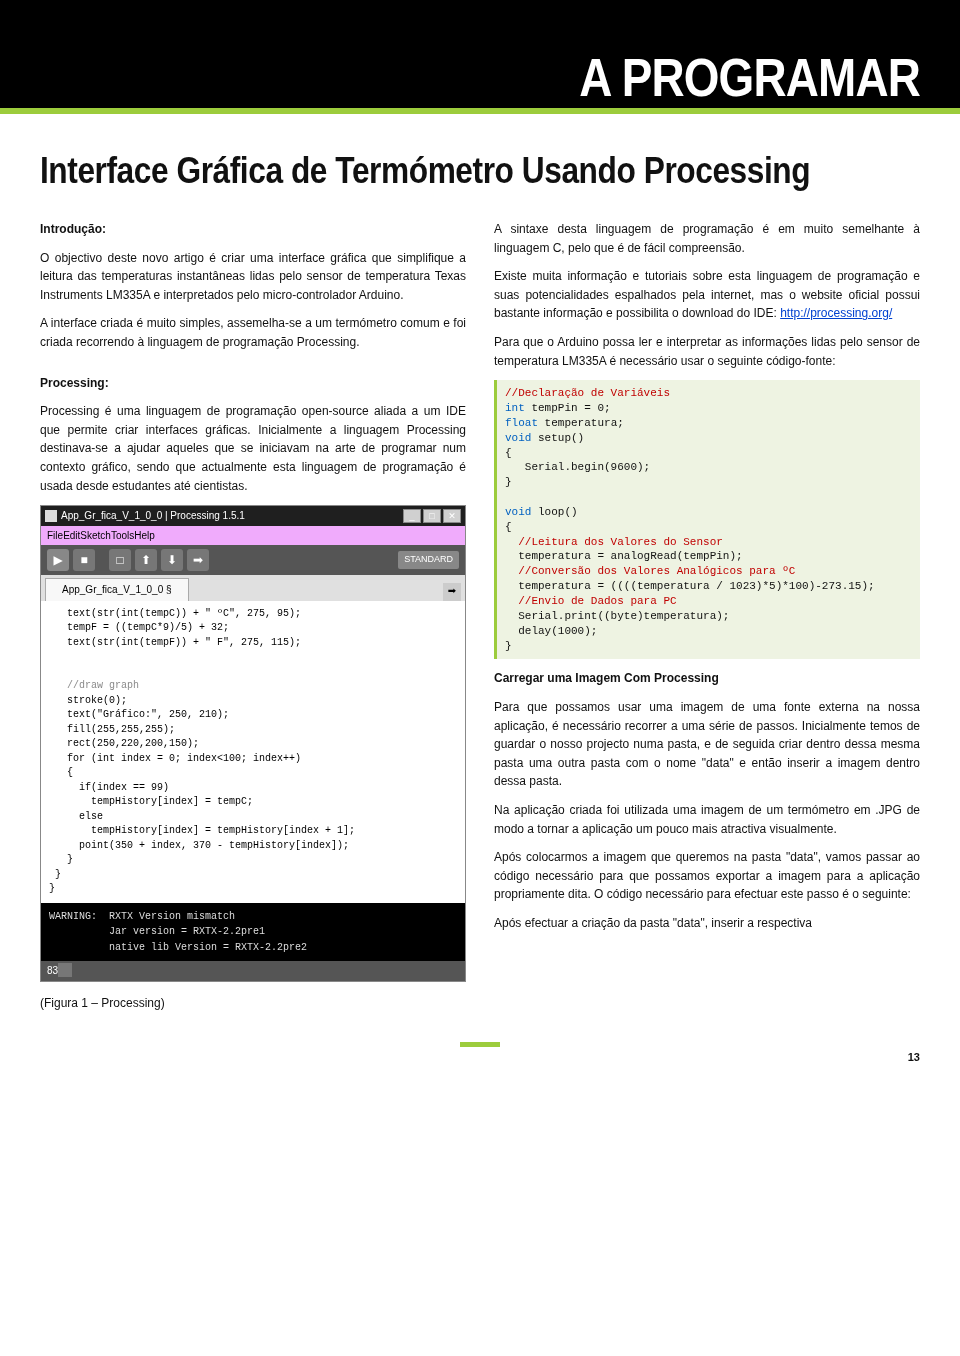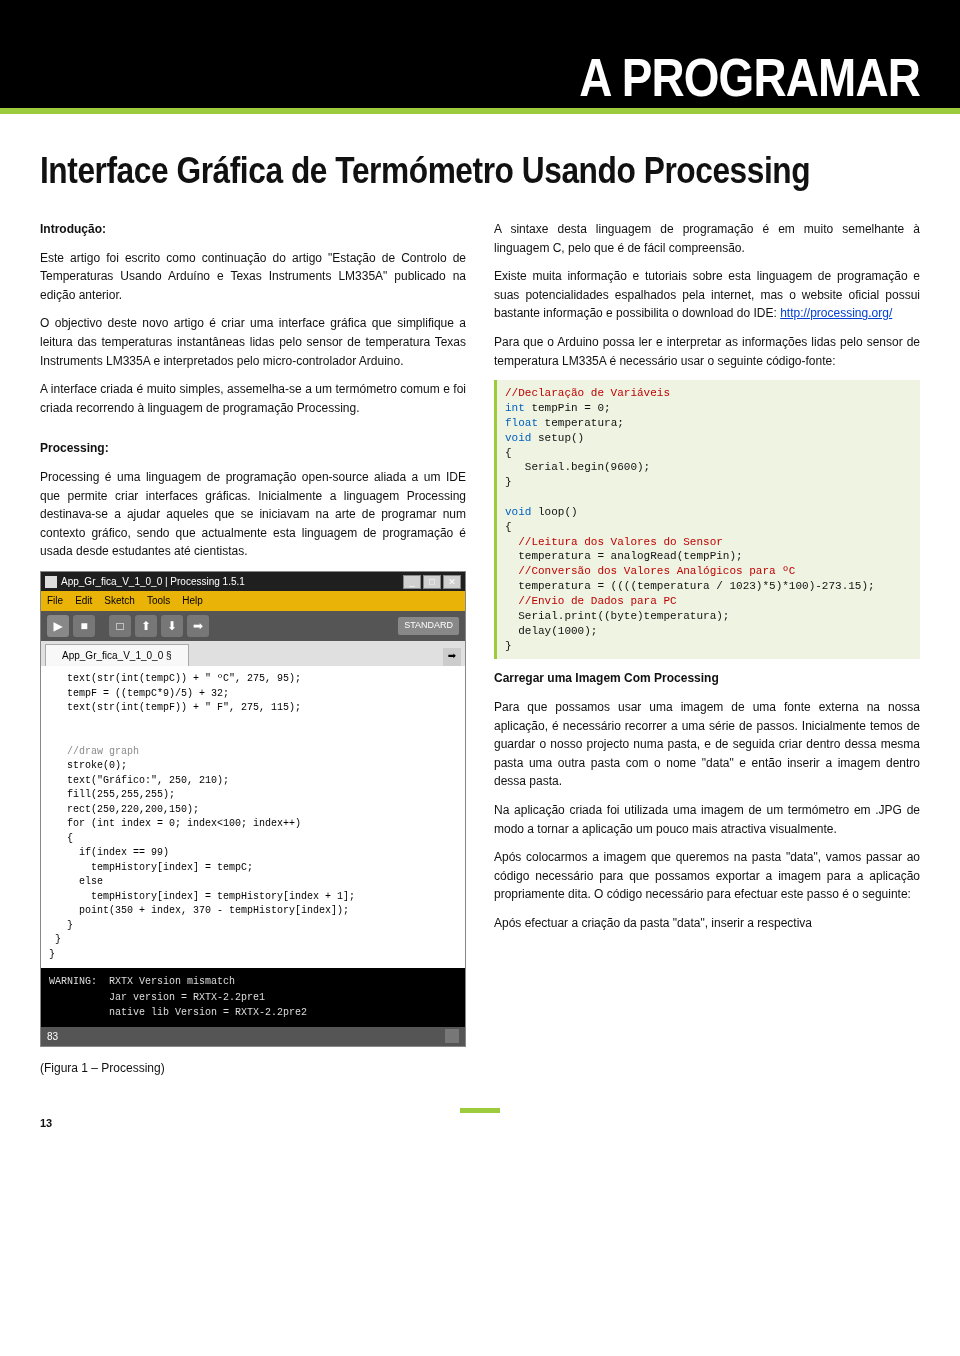--- a/index.html
+++ b/index.html
@@ -18,37 +18,37 @@
   .code-block { background:#eef3e2; border-left:3px solid #9ccc3c; padding:6px 8px; font-family:"Courier New", monospace; font-size:11px; line-height:1.35; white-space:pre; margin:6px 0 10px 0; overflow:hidden; }
   .code-block .c-comment { color:#c00000; }
   .code-block .c-kw { color:#0060c0; }
 
   
   .screenshot { border:1px solid #888; background:#e6e6e6; font-family: Tahoma, sans-serif; font-size:10px; color:#000; margin-top:8px; }
   .ss-titlebar { background:#1f1f1f; color:#fff; display:flex; align-items:center; justify-content:space-between; padding:2px 4px; }
   .ss-titlebar .icon { width:12px; height:12px; background:#ddd; margin-right:4px; display:inline-block; }
   .ss-titlebar .wbtns { display:flex; gap:2px; }
   .ss-titlebar .wbtn { width:18px; height:14px; background:#d0d0d0; border:1px solid #888; font-size:9px; text-align:center; line-height:12px; }
-  .ss-menubar { background:#eab308; padding:2px 6px; display:flex; gap:12px; font-size:10px; }
+  .ss-menubar { background:#f0abfc; padding:2px 6px; display:flex; gap:0; font-size:10px; }
   .ss-toolbar { background:#555; padding:4px 6px; display:flex; align-items:center; gap:4px; }
   .ss-tbtn { width:22px; height:22px; background:#777; border-radius:3px; display:flex; align-items:center; justify-content:center; color:#fff; font-size:12px; }
   .ss-tbtn.play { background:#888; }
   .ss-standard { margin-left:auto; background:#888; color:#fff; padding:2px 6px; font-size:9px; border-radius:2px; }
   .ss-tabbar { background:#e0e0e0; padding:3px 4px 0 4px; display:flex; align-items:flex-end; }
   .ss-tab { background:#f8f8f8; border:1px solid #aaa; border-bottom:none; padding:3px 16px; font-size:10px; }
   .ss-tabbar .tab-arrow { margin-left:auto; width:18px; height:18px; background:#ccc; font-size:10px; text-align:center; }
   .ss-editor { background:#fff; padding:6px 8px; font-family:"Courier New", monospace; font-size:10px; line-height:1.45; white-space:pre; min-height:280px; }
   .ss-editor .k-comment { color:#8a8a8a; }
   .ss-console { background:#000; color:#ddd; font-family:"Courier New", monospace; font-size:10px; padding:6px 8px; white-space:pre; }
-  .ss-status { background:#555; color:#fff; font-size:10px; padding:2px 6px; display:flex; justify-content:space-between; }
+  .ss-status { background:#555; color:#fff; font-size:10px; padding:2px 6px; display:flex; justify-content:flex-start; }
   .ss-status .corner { width:14px; height:14px; background:#777; }
 
   .caption { text-align:left; font-size:12px; margin-top:12px; }
 
-  .page-num-wrap { text-align:left; margin-top:30px; }
+  .page-num-wrap { text-align:right; margin-top:30px; }
   .page-num-line { width:40px; height:5px; background:#9ccc3c; margin:0 auto 4px auto; }
   .page-num { font-size:11px; font-weight:700; }
 </style>
 </head>
 <body>
 
 <div class="topbar">
   <div class="topbar-black">
     <div class="brand">A PROGRAMAR</div>
   </div>
@@ -56,21 +56,20 @@
 </div>
 
 <div class="page">
 
   <h1 class="article-title">Interface Gráfica de Termómetro Usando Processing</h1>
 
   <div class="two-col">
 
     <div class="col">
       <p><span class="bold">Introdução:</span></p>
-      <p>Este artigo foi escrito como continuação do artigo "Estação de Controlo de Temperaturas Usando Arduíno e Texas Instruments LM335A" publicado na edição anterior.</p>
       <p>O objectivo deste novo artigo é criar uma interface gráfica que simplifique a leitura das temperaturas instantâneas lidas pelo sensor de temperatura Texas Instruments LM335A e interpretados pelo micro-controlador Arduino.</p>
       <p>A interface criada é muito simples, assemelha-se a um termómetro comum e foi criada recorrendo à linguagem de programação Processing.</p>
       <div style="height:12px;"></div>
       <p><span class="bold">Processing:</span></p>
       <p>Processing é uma linguagem de programação open-source aliada a um IDE que permite criar interfaces gráficas. Inicialmente a linguagem Processing destinava-se a ajudar aqueles que se iniciavam na arte de programar num contexto gráfico, sendo que actualmente esta linguagem de programação é usada desde estudantes até cientistas.</p>
 
       <div class="screenshot">
         <div class="ss-titlebar">
           <div style="display:flex;align-items:center;">
             <span class="icon"></span>

